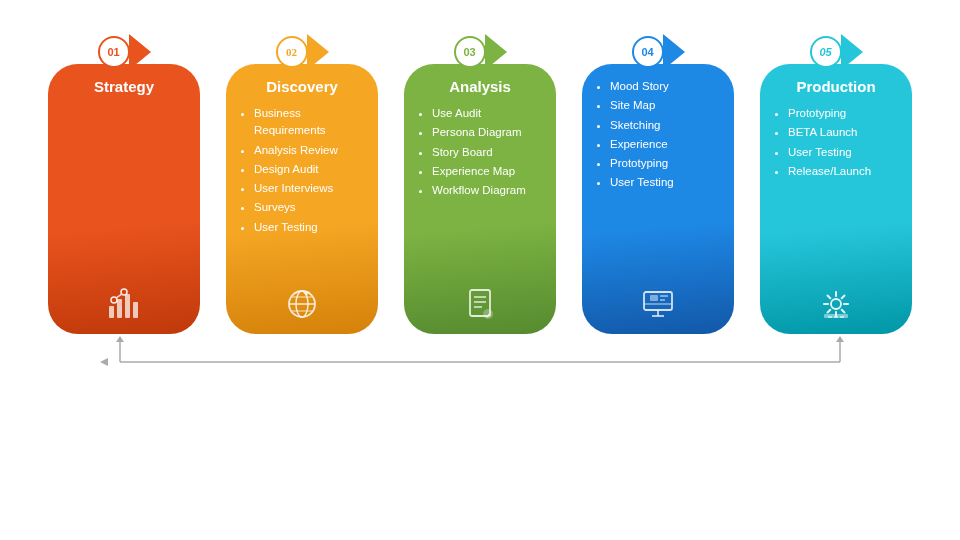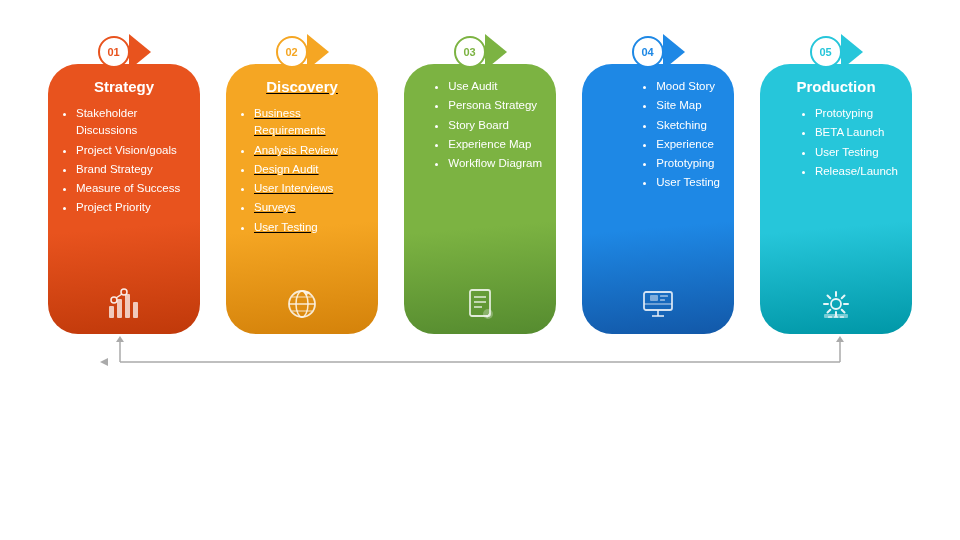--- a/index.html
+++ b/index.html
@@ -45,21 +45,21 @@
       position: relative;
     }
     
     .pill {
       width: 152px;
       border-radius: 30px 30px 30px 30px;
       padding: 14px 14px 12px 14px;
       position: relative;
       display: flex;
       flex-direction: column;
-      align-items: flex-end;
+      align-items: flex-start;
       min-height: 270px;
     }
     .pill-title {
       font-size: 15px;
       font-weight: 800;
       color: #fff;
       text-align: center;
       width: 100%;
       margin-bottom: 10px;
     }
@@ -81,21 +81,21 @@
       padding-top: 10px;
     }
     .pill-icon svg {
       width: 36px;
       height: 36px;
       opacity: 0.9;
     }
     
     .col-1 .pill { background: linear-gradient(175deg, #e8531e 60%, #c0390a 100%); }
 
-    .col-2 .pill { background: linear-gradient(175deg, #f5a623 60%, #d4820a 100%); text-decoration: underline; }
+    .col-2 .pill { background: linear-gradient(175deg, #f5a623 60%, #d4820a 100%); }
 
     .col-3 .pill { background: linear-gradient(175deg, #7cb342 60%, #558b2f 100%); }
 
     .col-4 .pill { background: linear-gradient(175deg, #1e88e5 60%, #1258a8 100%); }
 
     .col-5 .pill { background: linear-gradient(175deg, #26c6da 60%, #0097a7 100%); }
 
     
     .step-badge-container {
       display: flex;
@@ -119,52 +119,45 @@
     }
     .arrow-shape {
       width: 0; height: 0;
       border-top: 18px solid transparent;
       border-bottom: 18px solid transparent;
       border-left: 22px solid;
       margin-left: -1px;
     }
     .col-1 .badge-circle { color: #e8531e; border-color: #e8531e; }
     .col-1 .arrow-shape { border-left-color: #e8531e; }
-    .col-2 .badge-circle { color: #f5a623; border-color: #f5a623; }
+    .col-2 .badge-circle { color: #f5a623; border-color: #f5a623; font-family: Liberation Serif, serif; }
     .col-2 .arrow-shape { border-left-color: #f5a623; }
     .col-3 .badge-circle { color: #7cb342; border-color: #7cb342; }
     .col-3 .arrow-shape { border-left-color: #7cb342; }
     .col-4 .badge-circle { color: #1e88e5; border-color: #1e88e5; }
     .col-4 .arrow-shape { border-left-color: #1e88e5; }
-    .col-5 .badge-circle { color: #26c6da; border-color: #26c6da; }
+    .col-5 .badge-circle { color: #26c6da; border-color: #26c6da; font-style: italic; }
     .col-5 .arrow-shape { border-left-color: #26c6da; }
   </style>
 </head>
 <body>
 
 <div class="page">
   <h1 class="main-title"></h1>
   <p class="subtitle"></p>
 
   <div class="columns" id="columns-container">
 
   <div class="col-wrapper col-1">
         <div class="step-badge-container">
           <div class="badge-circle">01</div>
           <div class="arrow-shape"></div>
         </div>
         <div class="pill">
           <div class="pill-title">Strategy</div>
-          <ul class="pill-list">
-            <li>Stakeholder Discussions</li>
-            <li>Project Vision/goals</li>
-            <li>Brand Strategy</li>
-            <li>Measure of Success</li>
-            <li>Project Priority</li>
-          </ul>
           <div class="pill-icon">
             <svg viewBox="0 0 36 36" fill="none" xmlns="http://www.w3.org/2000/svg">
     <rect x="3" y="20" width="5" height="12" rx="1" fill="white" opacity="0.8"></rect>
     <rect x="11" y="13" width="5" height="19" rx="1" fill="white" opacity="0.8"></rect>
     <rect x="19" y="8" width="5" height="24" rx="1" fill="white" opacity="0.8"></rect>
     <rect x="27" y="16" width="5" height="16" rx="1" fill="white" opacity="0.8"></rect>
     <circle cx="8" cy="14" r="3" fill="none" stroke="white" stroke-width="1.5"></circle>
     <line x1="10" y1="12" x2="16" y2="8" stroke="white" stroke-width="1.5"></line>
     <circle cx="18" cy="6" r="3" fill="none" stroke="white" stroke-width="1.5"></circle>
   </svg>
@@ -197,23 +190,24 @@
   </svg>
           </div>
         </div>
       </div>
       <div class="col-wrapper col-3">
         <div class="step-badge-container">
           <div class="badge-circle">03</div>
           <div class="arrow-shape"></div>
         </div>
         <div class="pill">
+          <div class="pill-title">Analysis</div>
           <ul class="pill-list">
             <li>Use Audit</li>
-            <li>Persona Strategy</li>
+            <li>Persona Diagram</li>
             <li>Story Board</li>
             <li>Experience Map</li>
             <li>Workflow Diagram</li>
           </ul>
           <div class="pill-icon">
             <svg viewBox="0 0 36 36" fill="none" xmlns="http://www.w3.org/2000/svg">
     <rect x="8" y="4" width="20" height="26" rx="2" stroke="white" stroke-width="1.8" fill="none" opacity="0.9"></rect>
     <line x1="12" y1="11" x2="24" y2="11" stroke="white" stroke-width="1.5" opacity="0.9"></line>
     <line x1="12" y1="16" x2="24" y2="16" stroke="white" stroke-width="1.5" opacity="0.9"></line>
     <line x1="12" y1="21" x2="20" y2="21" stroke="white" stroke-width="1.5" opacity="0.9"></line>

